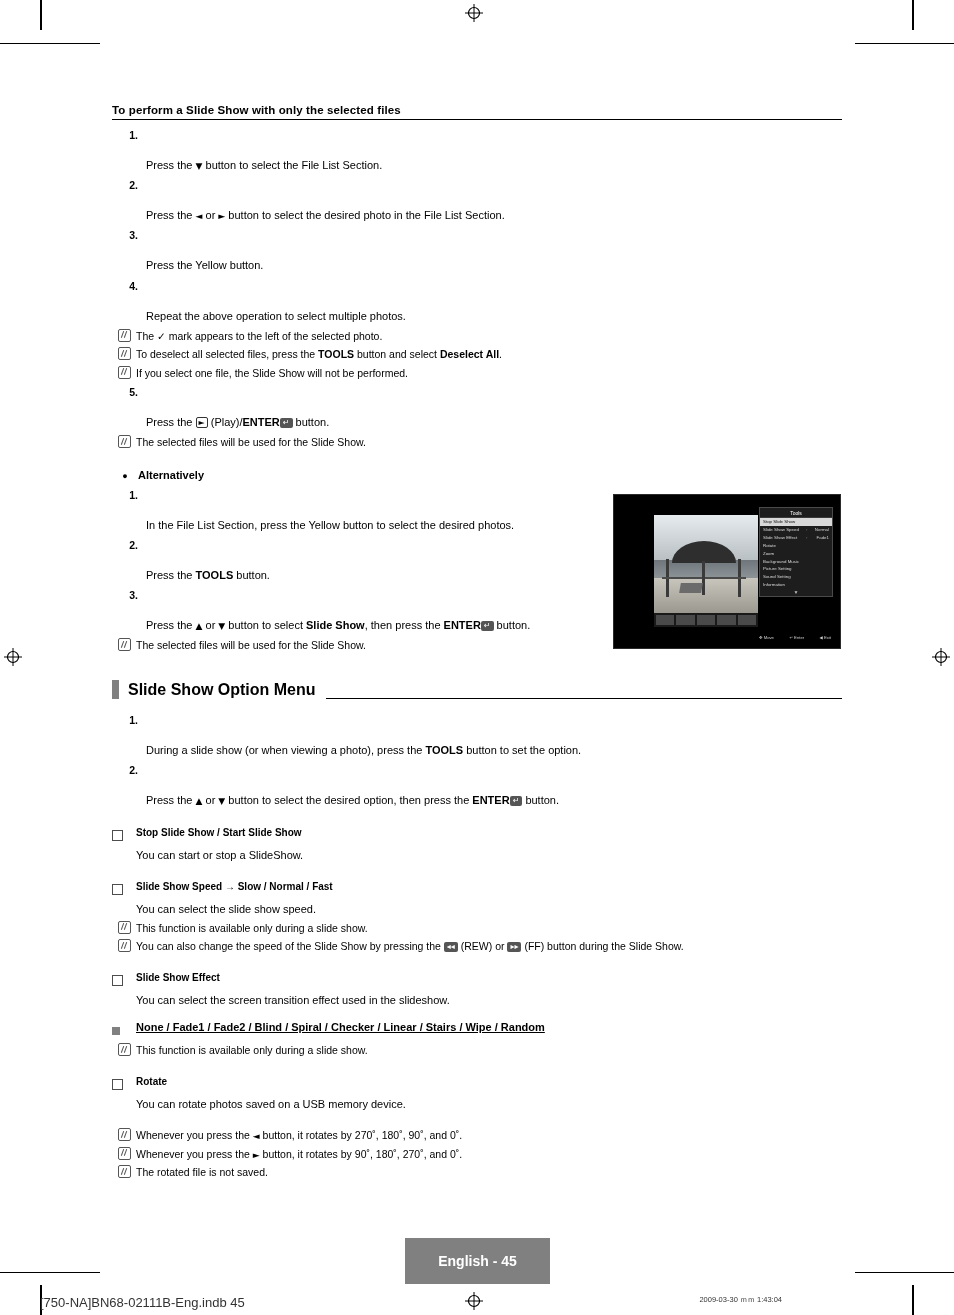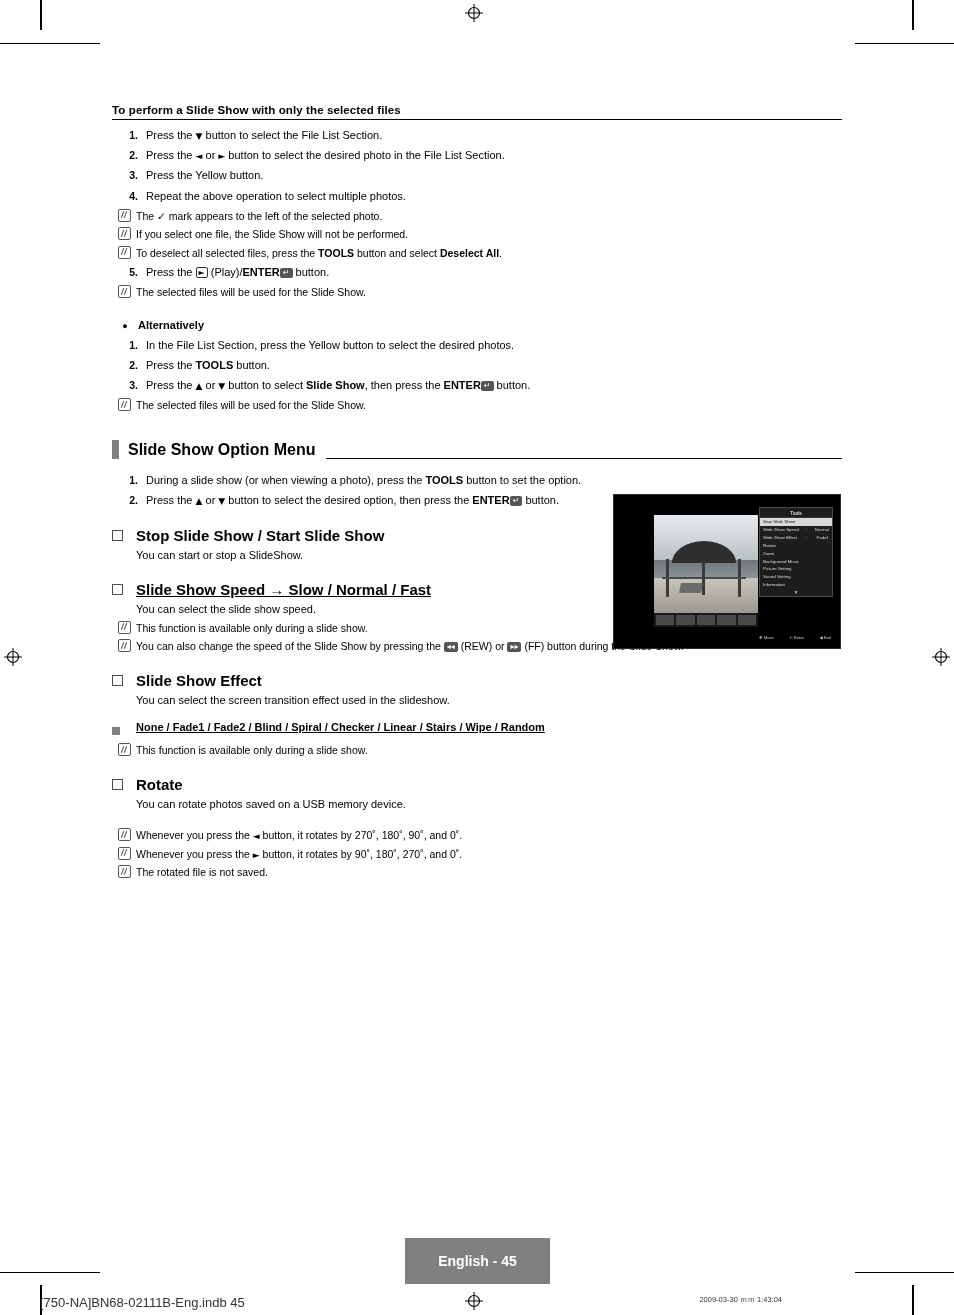--- a/index.html
+++ b/index.html
@@ -90,20 +90,21 @@
   .num-item .num {
     width: 26px;
     flex: 0 0 26px;
     text-align: right;
     padding-right: 8px;
     font-weight: bold;
     font-size: 10.5px;
   }
   .num-item .txt {
     flex: 1 1 auto;
+    margin-top: 30px;
   }
 
   
   .note-item {
     display: flex;
     align-items: flex-start;
     margin: 0 0 3px 0;
     font-size: 10.5px;
     line-height: 1.38;
   }
@@ -167,21 +168,21 @@
     flex: 0 0 24px;
   }
   .box-icon {
     display: inline-block;
     width: 9px;
     height: 9px;
     border: 1.4px solid #4d4d4d;
     margin-top: 3px;
   }
   .opt-item .otxt {
-    font-size: 15px;
+    font-size: 10px;
     font-weight: bold;
   }
   .opt-body {
     margin: 3px 0 0 24px;
     font-size: 11px;
     line-height: 1.4;
   }
 
   .sq-item {
     display: flex;
@@ -423,25 +424,25 @@
       <span class="txt">Repeat the above operation to select multiple photos.</span>
     </div>
 
     <div class="notes-block">
       <div class="note-item">
         <span class="nicon"><span class="note-icon"></span></span>
         <span class="ntxt">The <span class="check">✓</span> mark appears to the left of the selected photo.</span>
       </div>
       <div class="note-item">
         <span class="nicon"><span class="note-icon"></span></span>
+        <span class="ntxt">To deselect all selected files, press the <b>TOOLS</b> button and select <b>Deselect All</b>.</span>
+      </div>
+      <div class="note-item">
+        <span class="nicon"><span class="note-icon"></span></span>
         <span class="ntxt">If you select one file, the Slide Show will not be performed.</span>
-      </div>
-      <div class="note-item">
-        <span class="nicon"><span class="note-icon"></span></span>
-        <span class="ntxt">To deselect all selected files, press the <b>TOOLS</b> button and select <b>Deselect All</b>.</span>
       </div>
     </div>
 
     <div class="num-item" style="margin-top:4px;">
       <span class="num">5.</span>
       <span class="txt">Press the <span class="key">►</span> (Play)/<b>ENTER</b><span class="key-dark">↵</span> button.</span>
     </div>
     <div class="notes-block">
       <div class="note-item">
         <span class="nicon"><span class="note-icon"></span></span>
@@ -489,21 +490,21 @@
         <span class="txt">Press the <span class="arrow">▲</span> or <span class="arrow">▼</span> button to select the desired option, then press the <b>ENTER</b><span class="key-dark">↵</span> button.</span>
       </div>
     </div>
 
     <div class="opt-item" style="margin-top:19px;">
       <span class="oic"><span class="box-icon"></span></span>
       <span class="otxt">Stop Slide Show / Start Slide Show</span>
     </div>
     <div class="opt-body">You can start or stop a SlideShow.</div>
 
-    <div class="opt-item" style="margin-top:17px;text-decoration:underline;">
+    <div class="opt-item" style="margin-top:17px;">
       <span class="oic"><span class="box-icon"></span></span>
       <span class="otxt">Slide Show Speed → Slow / Normal / Fast</span>
     </div>
     <div class="opt-body">You can select the slide show speed.</div>
     <div class="notes-block" style="margin-top:4px;">
       <div class="note-item">
         <span class="nicon"><span class="note-icon"></span></span>
         <span class="ntxt">This function is available only during a slide show.</span>
       </div>
       <div class="note-item">

